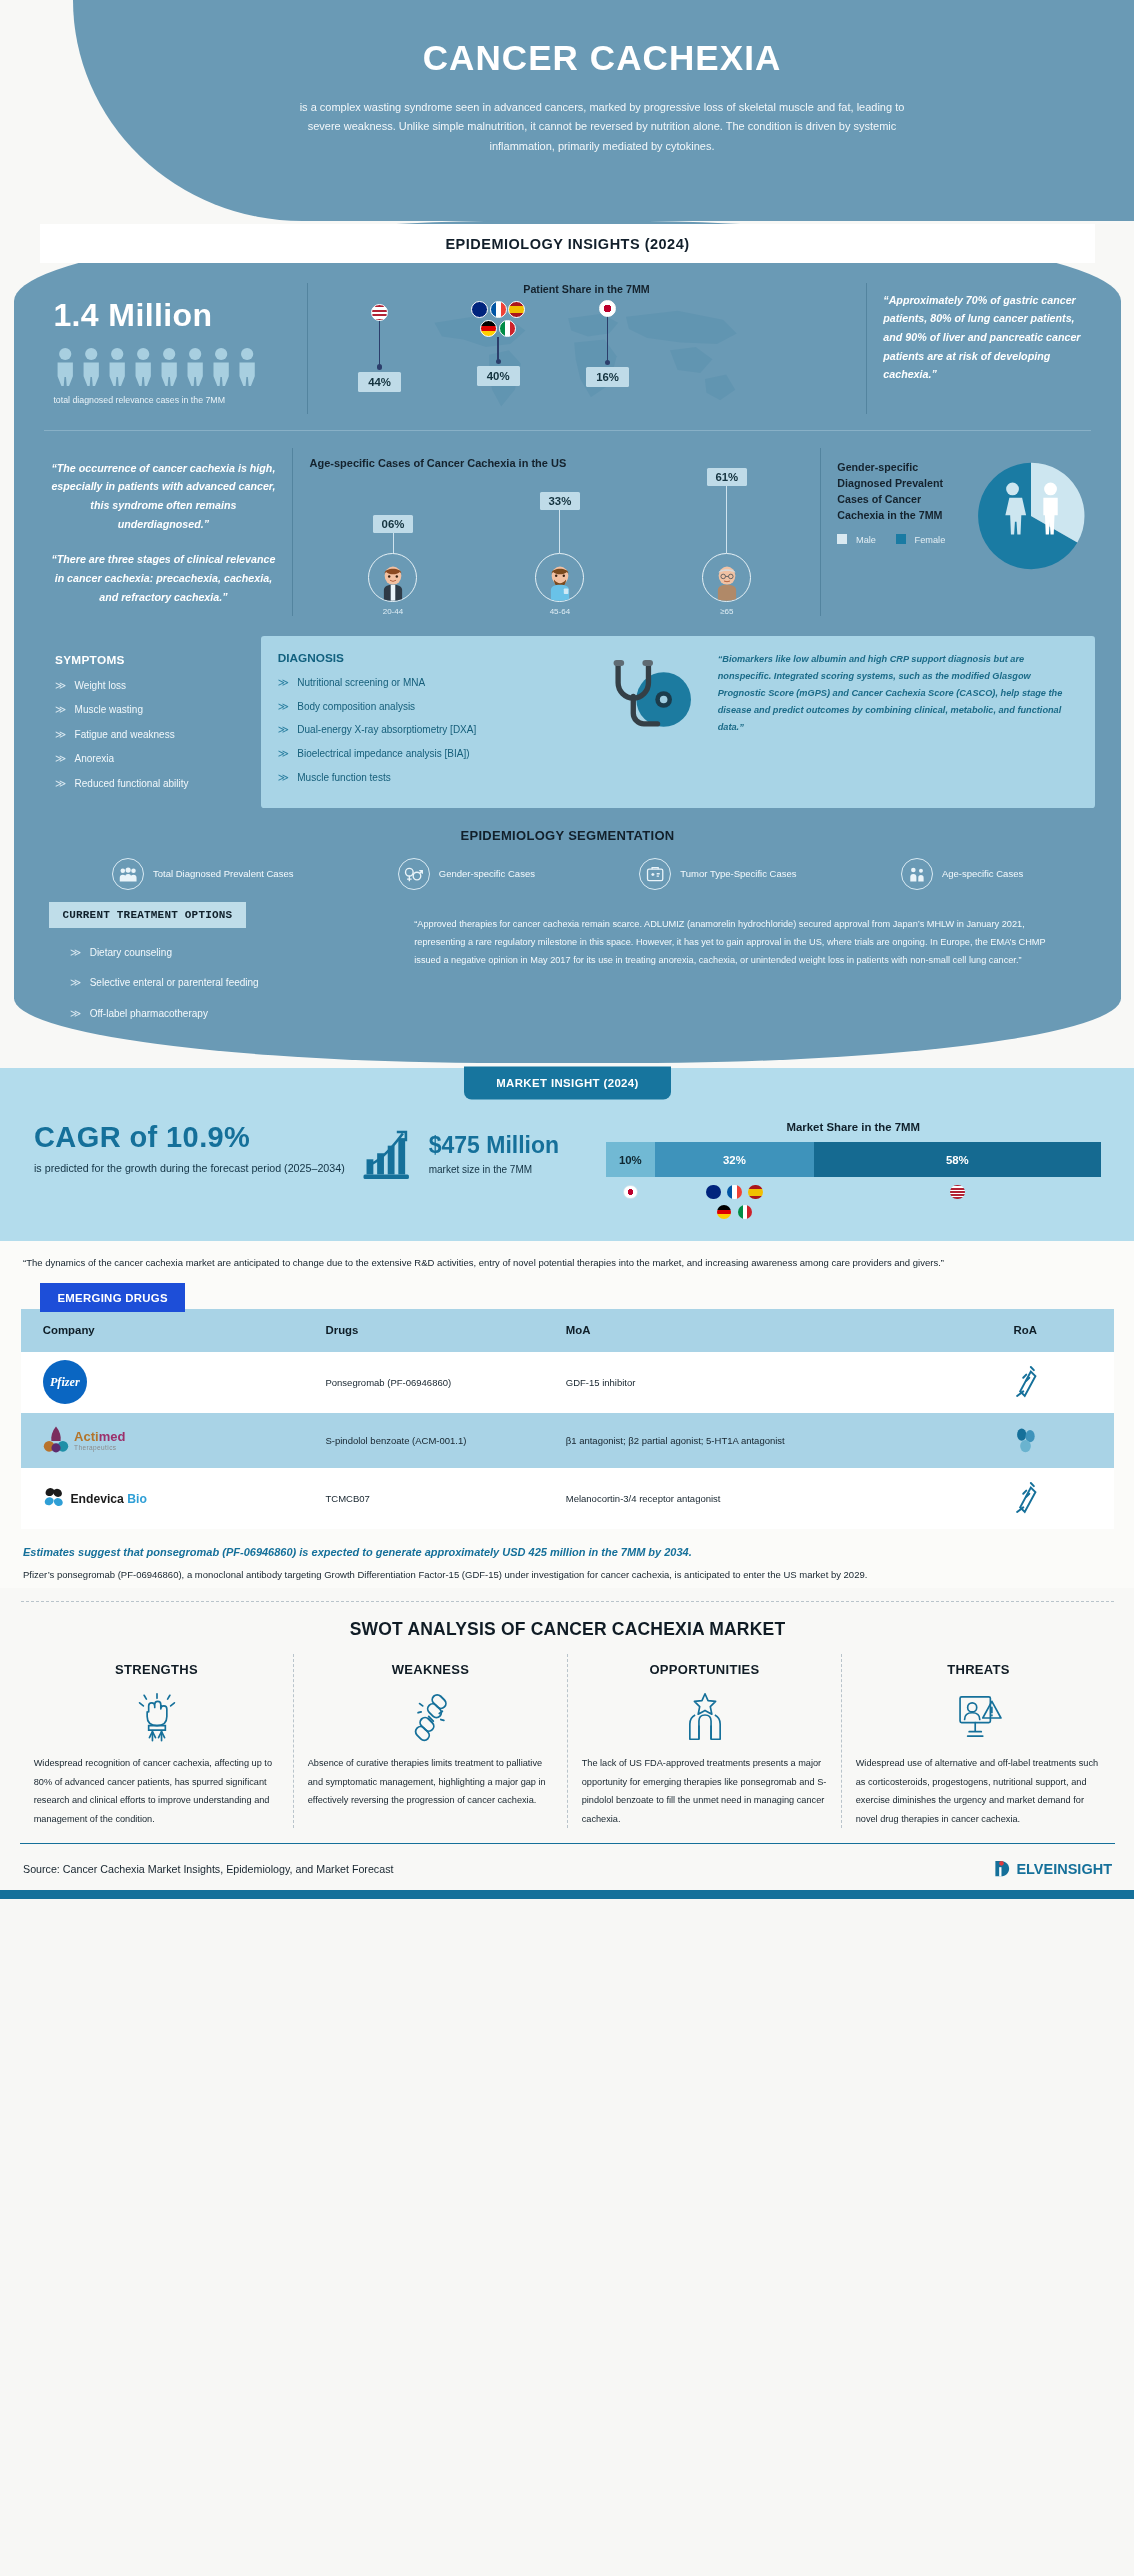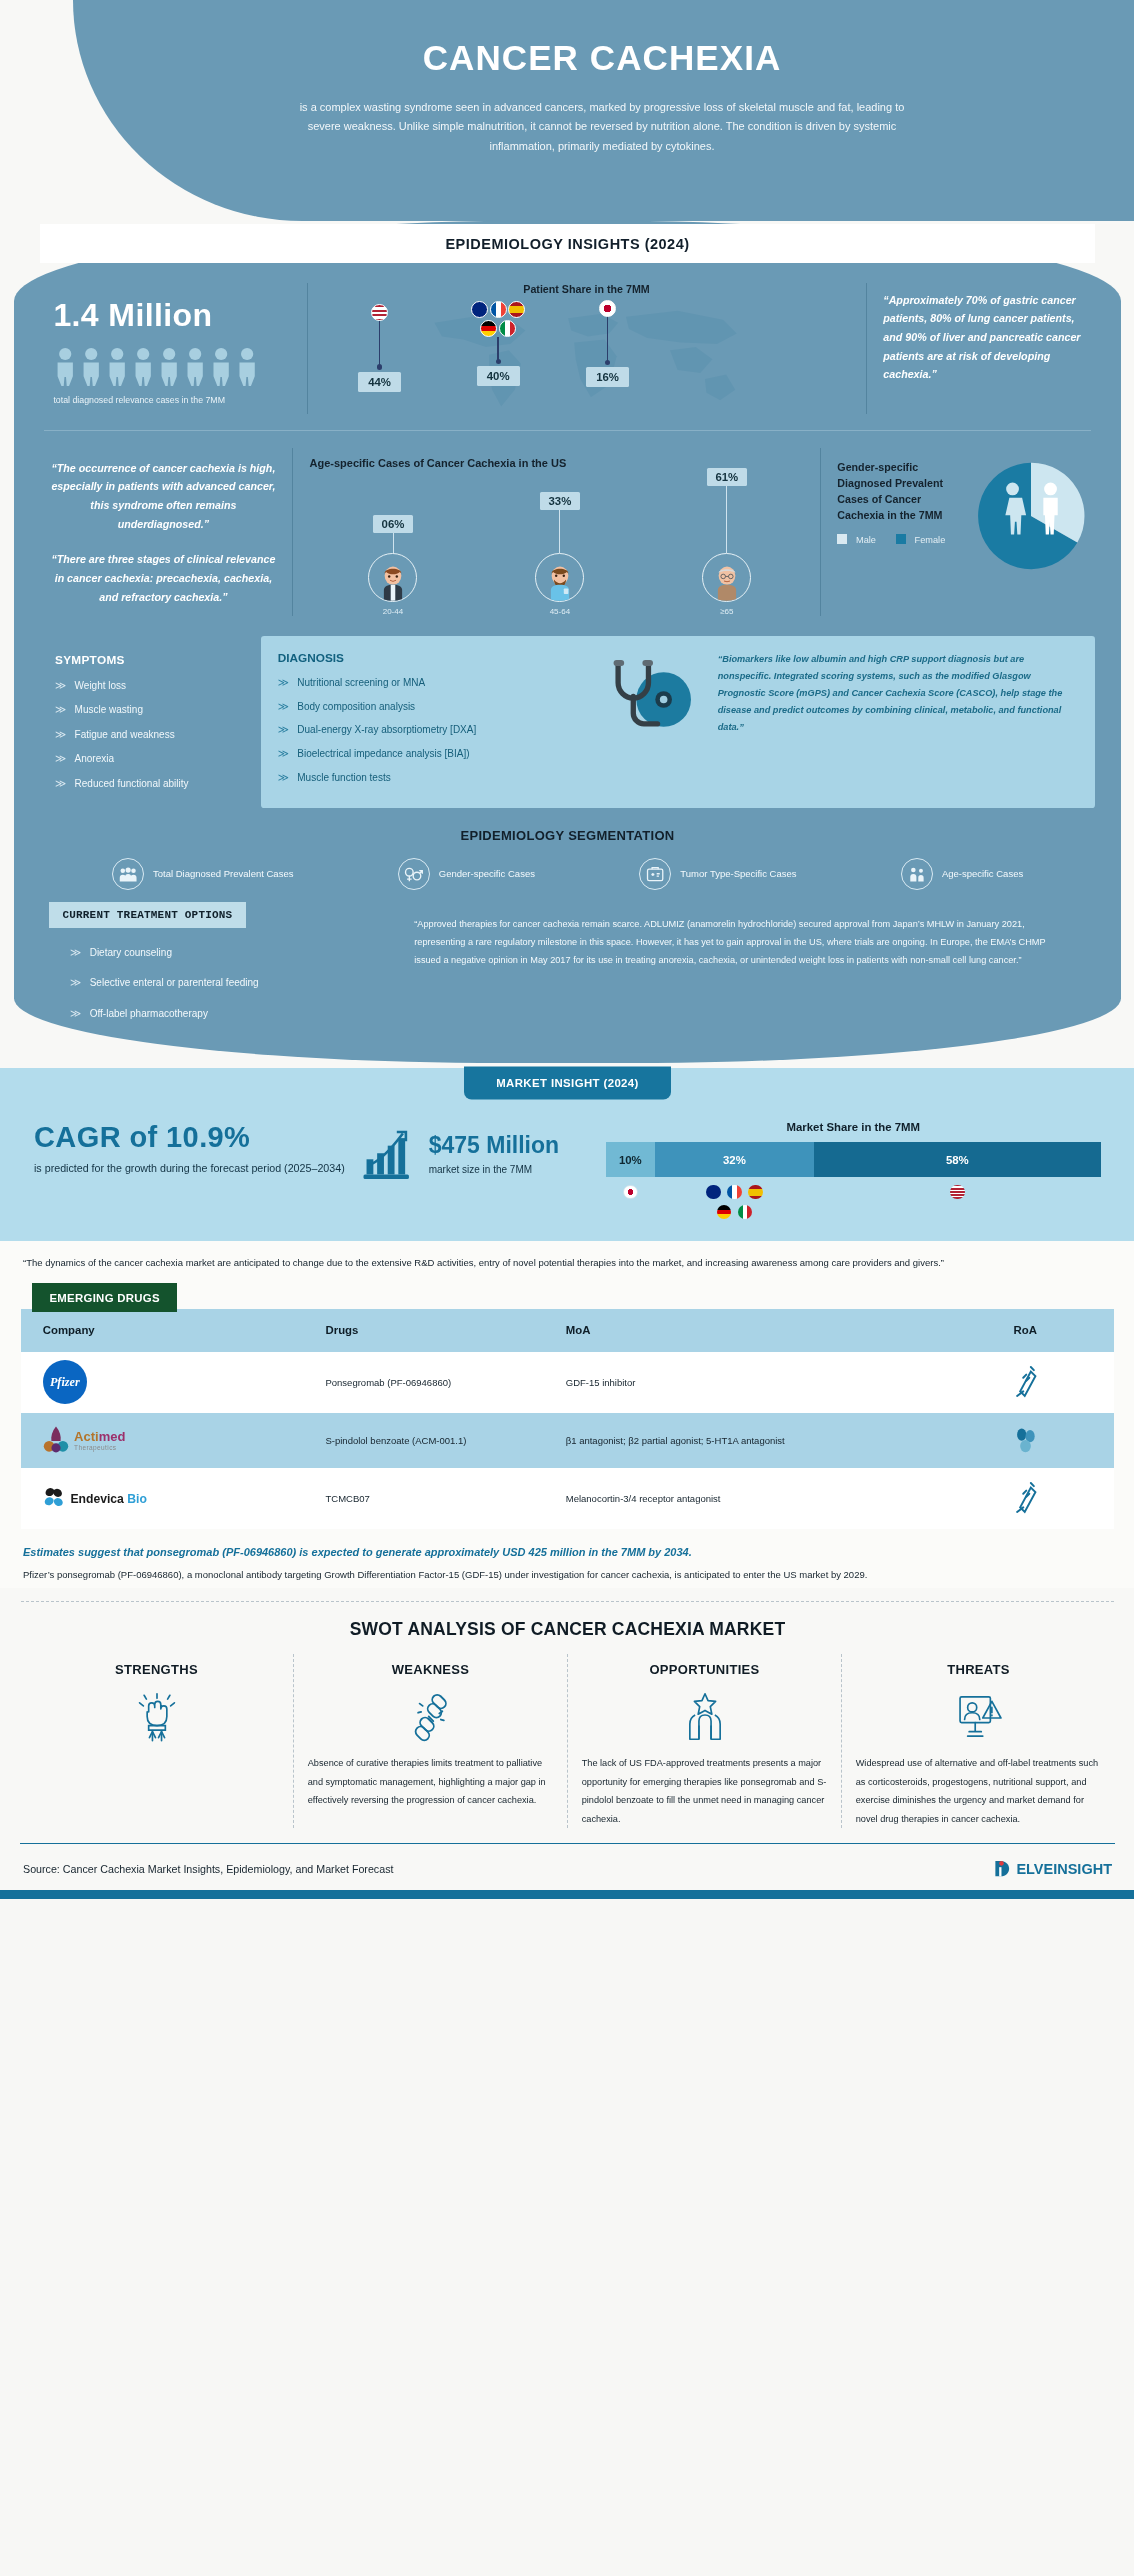--- a/index.html
+++ b/index.html
@@ -144,22 +144,22 @@
   .share-flags { display:flex; margin-top:7.6px; }
   .flagsm { width:14.5px; height:14.5px; border-radius:50%; display:inline-block; margin:0 1.5px; }
 
   .mi-note {
     padding:13.7px 23px 3.1px; font-size:9.5px; color:#14222d; line-height:1.95; background:#fbfbf9;
   }
 
   
   .ed-wrap { background:#fbfbf9; padding:7.6px 21.4px 0; }
   .ed-tab {
-    display:inline-block; background:#14532d; color:#fff; font-weight:bold;
-    font-size:11.4px; padding:8.4px 17px; letter-spacing:0.3px; margin-left:11px;text-align:right;
+    display:inline-block; background:#1d4ed8; color:#fff; font-weight:bold;
+    font-size:11.4px; padding:8.4px 17px; letter-spacing:0.3px; margin-left:19px;text-align:right;
   }
   table.ed { width:100%; border-collapse:collapse; margin-top:-3.1px; }
   table.ed th {
     background:#a9d3e6; text-align:left; font-size:11.4px; font-weight:bold; color:#0e1d27;
     padding:15.3px 9.2px; }
   table.ed th:first-child { padding-left:21.4px; }
   table.ed td { padding:12.2px 9.2px; font-size:9.5px; color:#16242e; vertical-align:middle; }
   table.ed td:first-child { padding-left:21.4px; }
   table.ed tr.alt td { background:#a9d3e6; }
   table.ed tr.plain td { background:#ffffff; }
@@ -711,20 +711,21 @@
       <div class="swot-h">STRENGTHS</div>
       <div class="swot-ic">
         <svg width="50" height="55" viewBox="0 0 66 72" fill="none" stroke="#15709a" stroke-width="2.2" stroke-linecap="round">
           <path d="M22 30v-8a4 4 0 018 0M30 24v-4a4 4 0 018 0v4M38 26a4 4 0 018 0v10c0 8-5 12-13 12s-13-4-13-12v-6"></path>
           <path d="M22 48h22v6H22z"></path>
             <path d="M27 56v12M39 56v12"></path>
             <path d="M23 64l4-8 4 8M35 64l4-8 4 8"></path>
           <path d="M10 18l5 4M56 18l-5 4M33 6v6M16 8l3 5M50 8l-3 5"></path>
         </svg>
       </div>
+      <div class="swot-p">Widespread recognition of cancer cachexia, affecting up to 80% of advanced cancer patients, has spurred significant research and clinical efforts to improve understanding and management of the condition.</div>
     </div>
 
     <div class="swot-col">
       <div class="swot-h">WEAKNESS</div>
       <div class="swot-ic">
         <svg width="50" height="55" viewBox="0 0 66 72" fill="none" stroke="#15709a" stroke-width="2.4" stroke-linecap="round">
           <rect x="34" y="10" width="20" height="13" rx="6.5" transform="rotate(45 44 16)"></rect>
           <rect x="28" y="22" width="20" height="13" rx="6.5" transform="rotate(45 38 28)"></rect>
           <rect x="18" y="40" width="20" height="13" rx="6.5" transform="rotate(45 28 46)"></rect>
           <rect x="12" y="52" width="20" height="13" rx="6.5" transform="rotate(45 22 58)"></rect>

